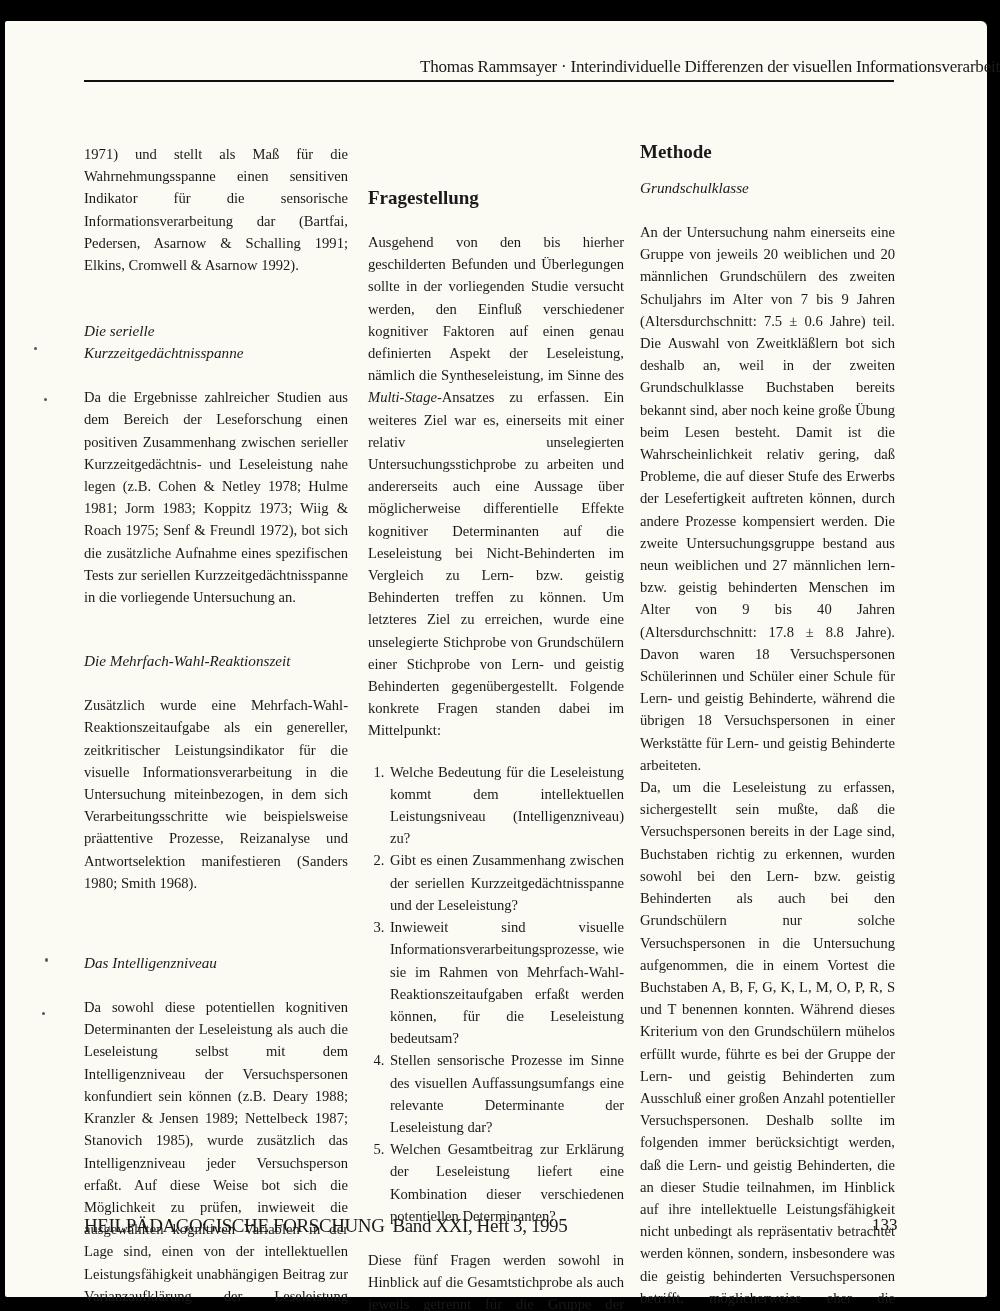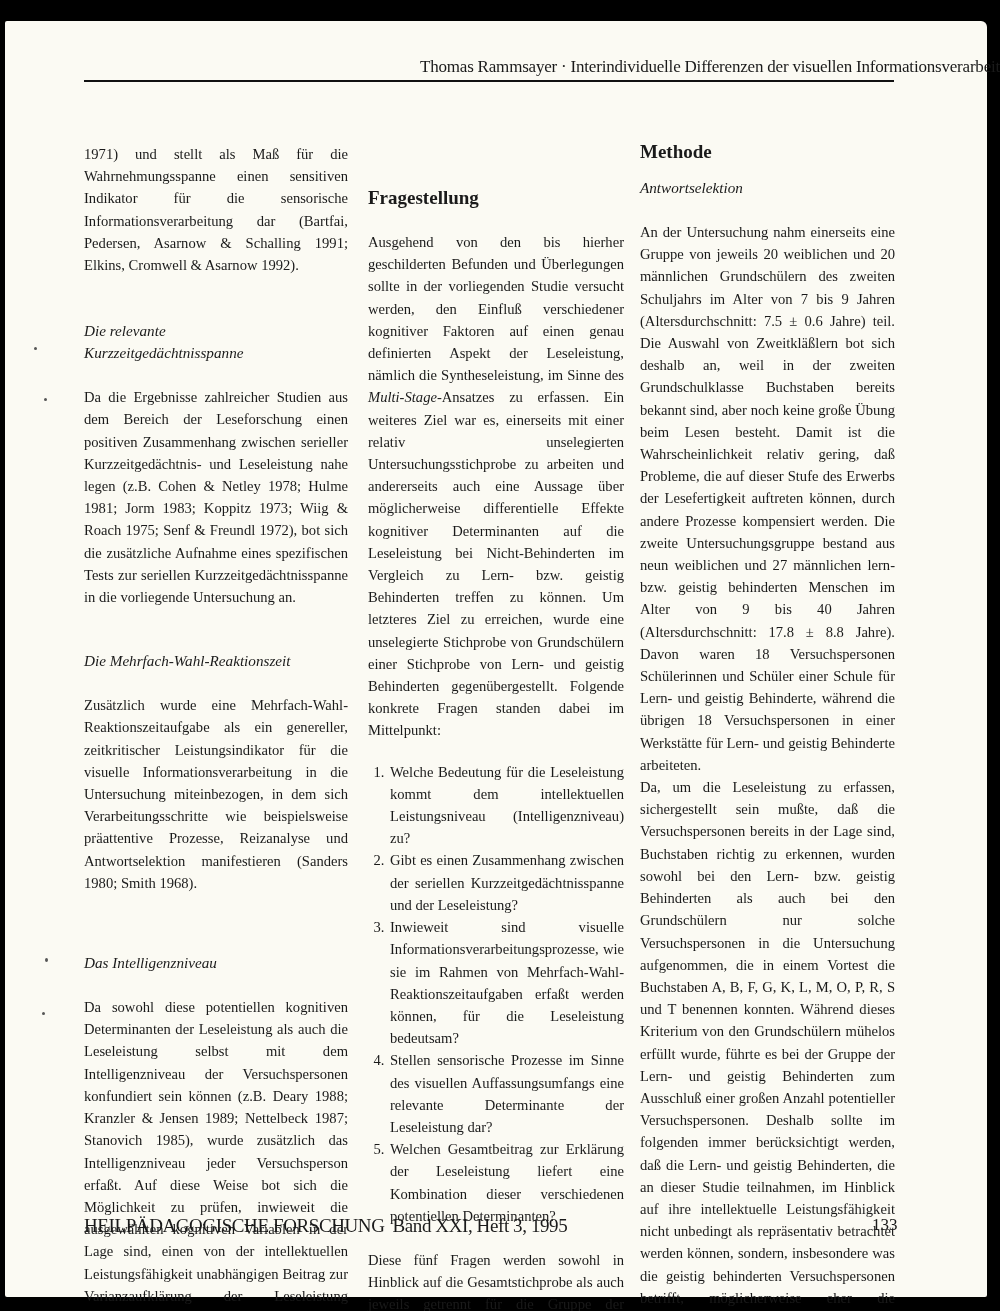--- a/index.html
+++ b/index.html
@@ -46,21 +46,21 @@
 
 <div class="page"></div>
 
 <div class="running-head">Thomas Rammsayer · Interindividuelle Differenzen der visuellen Informationsverarbeitung</div>
 <div class="head-rule"></div>
 
 <div class="col col1">
   <p>1971) und stellt als Maß für die Wahrnehmungsspanne einen sensitiven Indikator für die sensorische Informationsverarbeitung dar (Bartfai, Pedersen, Asarnow &amp; Schalling 1991; Elkins, Cromwell &amp; Asarnow 1992).</p>
 
   <div class="ital-head" style="margin-top:44px">
-    <div>Die relevante</div>
+    <div>Die serielle</div>
     <div>Kurzzeitgedächtnisspanne</div>
   </div>
   <p class="mt-md">Da die Ergebnisse zahlreicher Studien aus dem Bereich der Leseforschung einen positiven Zusammenhang zwischen serieller Kurzzeitgedächtnis- und Leseleistung nahe legen (z.B. Cohen &amp; Netley 1978; Hulme 1981; Jorm 1983; Koppitz 1973; Wiig &amp; Roach 1975; Senf &amp; Freundl 1972), bot sich die zusätzliche Aufnahme eines spezifischen Tests zur seriellen Kurzzeitgedächtnisspanne in die vorliegende Untersuchung an.</p>
 
   <div class="ital-head" style="margin-top:42px">Die Mehrfach-Wahl-Reaktionszeit</div>
   <p class="mt-md">Zusätzlich wurde eine Mehrfach-Wahl-Reaktionszeitaufgabe als ein genereller, zeitkritischer Leistungsindikator für die visuelle Informationsverarbeitung in die Untersuchung miteinbezogen, in dem sich Verarbeitungsschritte wie beispielsweise präattentive Prozesse, Reizanalyse und Antwortselektion manifestieren (Sanders 1980; Smith 1968).</p>
 
   <div class="ital-head" style="margin-top:58px">Das Intelligenzniveau</div>
   <p class="mt-md">Da sowohl diese potentiellen kognitiven Determinanten der Leseleistung als auch die Leseleistung selbst mit dem Intelligenzniveau der Versuchspersonen konfundiert sein können (z.B. Deary 1988; Kranzler &amp; Jensen 1989; Nettelbeck 1987; Stanovich 1985), wurde zusätzlich das Intelligenzniveau jeder Versuchsperson erfaßt. Auf diese Weise bot sich die Möglichkeit zu prüfen, inwieweit die ausgewählten kognitiven Variablen in der Lage sind, einen von der intellektuellen Leistungsfähigkeit unabhängigen Beitrag zur Varianzaufklärung der Leseleistung innerhalb der Gesamtstichprobe sowie innerhalb der Teilgrup-</p>
 </div>
@@ -76,21 +76,21 @@
     <li>Inwieweit sind visuelle Informationsverarbeitungsprozesse, wie sie im Rahmen von Mehrfach-Wahl-Reaktionszeitaufgaben erfaßt werden können, für die Leseleistung bedeutsam?</li>
     <li>Stellen sensorische Prozesse im Sinne des visuellen Auffassungsumfangs eine relevante Determinante der Leseleistung dar?</li>
     <li>Welchen Gesamtbeitrag zur Erklärung der Leseleistung liefert eine Kombination dieser verschiedenen potentiellen Determinanten?</li>
   </ol>
 
   <p class="mt-md">Diese fünf Fragen werden sowohl in Hinblick auf die Gesamtstichprobe als auch jeweils getrennt für die Gruppe der nichtbehinderten Grundschüler und die Gruppe der Lern- und geistig Behinderten untersucht und diskutiert.</p>
 </div>
 
 <div class="col col3">
   <div class="bold-head" style="margin-top:-2px">Methode</div>
-  <div class="ital-head" style="margin-top:14px">Antwortselektion</div>
+  <div class="ital-head" style="margin-top:14px">Grundschulklasse</div>
   <p class="mt-md">An der Untersuchung nahm einerseits eine Gruppe von jeweils 20 weiblichen und 20 männlichen Grundschülern des zweiten Schuljahrs im Alter von 7 bis 9 Jahren (Altersdurchschnitt: 7.5 ± 0.6 Jahre) teil. Die Auswahl von Zweitkläßlern bot sich deshalb an, weil in der zweiten Grundschulklasse Buchstaben bereits bekannt sind, aber noch keine große Übung beim Lesen besteht. Damit ist die Wahrscheinlichkeit relativ gering, daß Probleme, die auf dieser Stufe des Erwerbs der Lesefertigkeit auftreten können, durch andere Prozesse kompensiert werden. Die zweite Untersuchungsgruppe bestand aus neun weiblichen und 27 männlichen lern- bzw. geistig behinderten Menschen im Alter von 9 bis 40 Jahren (Altersdurchschnitt: 17.8 ± 8.8 Jahre). Davon waren 18 Versuchspersonen Schülerinnen und Schüler einer Schule für Lern- und geistig Behinderte, während die übrigen 18 Versuchspersonen in einer Werkstätte für Lern- und geistig Behinderte arbeiteten.</p>
   <p>Da, um die Leseleistung zu erfassen, sichergestellt sein mußte, daß die Versuchspersonen bereits in der Lage sind, Buchstaben richtig zu erkennen, wurden sowohl bei den Lern- bzw. geistig Behinderten als auch bei den Grundschülern nur solche Versuchspersonen in die Untersuchung aufgenommen, die in einem Vortest die Buchstaben A, B, F, G, K, L, M, O, P, R, S und T benennen konnten. Während dieses Kriterium von den Grundschülern mühelos erfüllt wurde, führte es bei der Gruppe der Lern- und geistig Behinderten zum Ausschluß einer großen Anzahl potentieller Versuchspersonen. Deshalb sollte im folgenden immer berücksichtigt werden, daß die Lern- und geistig Behinderten, die an dieser Studie teilnahmen, im Hinblick auf ihre intellektuelle Leistungsfähigkeit nicht unbedingt als repräsentativ betrachtet werden können, sondern, insbesondere was die geistig behinderten Versuchspersonen betrifft, möglicherweise eher die Leistungsspitze ihrer Gruppe repräsentieren.</p>
 </div>
 
 <div class="footer-journal">
   <span>HEILPÄDAGOGISCHE FORSCHUNG</span><span class="issue">Band XXI, Heft 3, 1995</span>
 </div>
 <div class="page-number">133</div>
 
 <div class="speck" style="left:34px;top:347px;width:3px;height:3px"></div>

